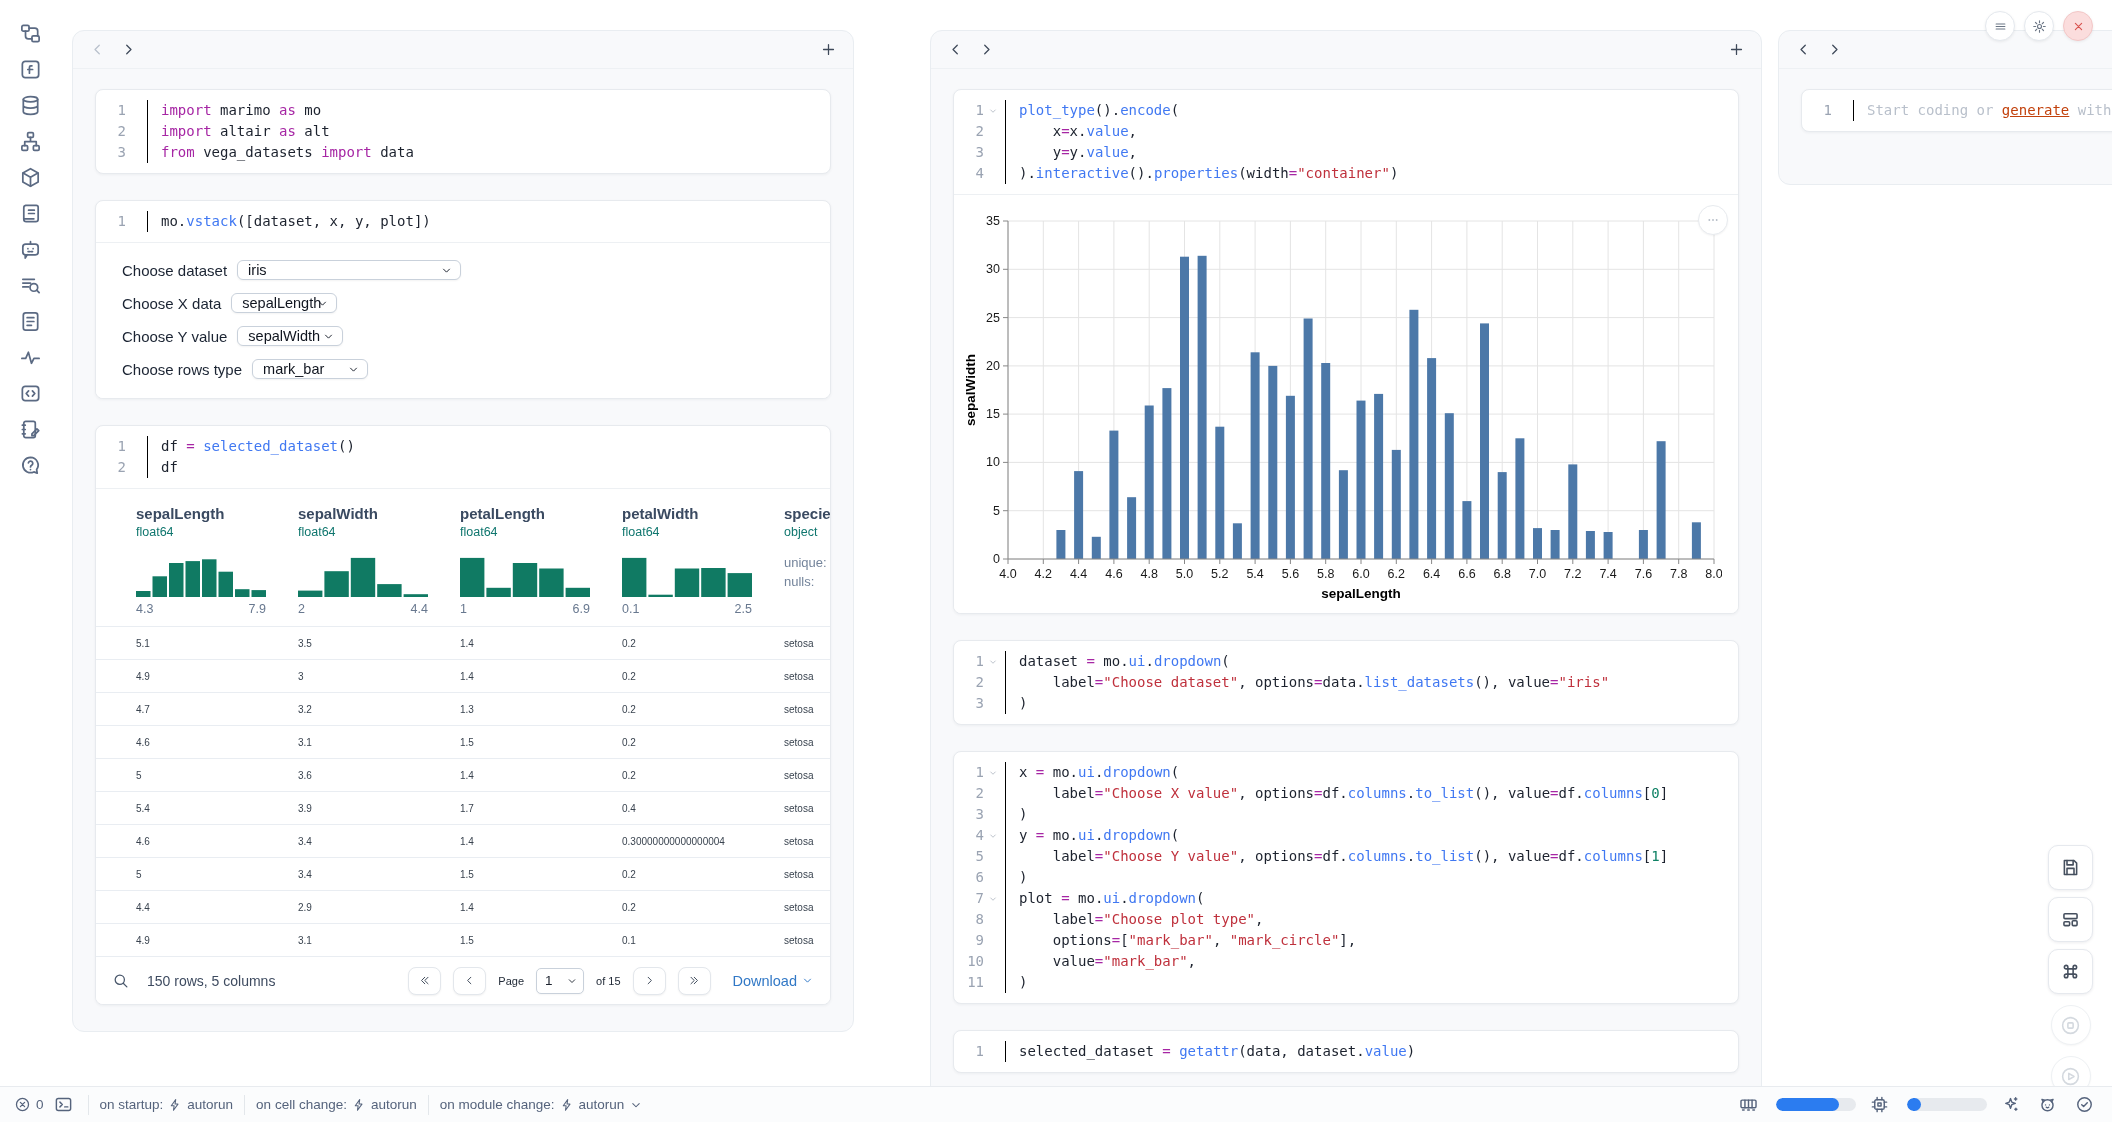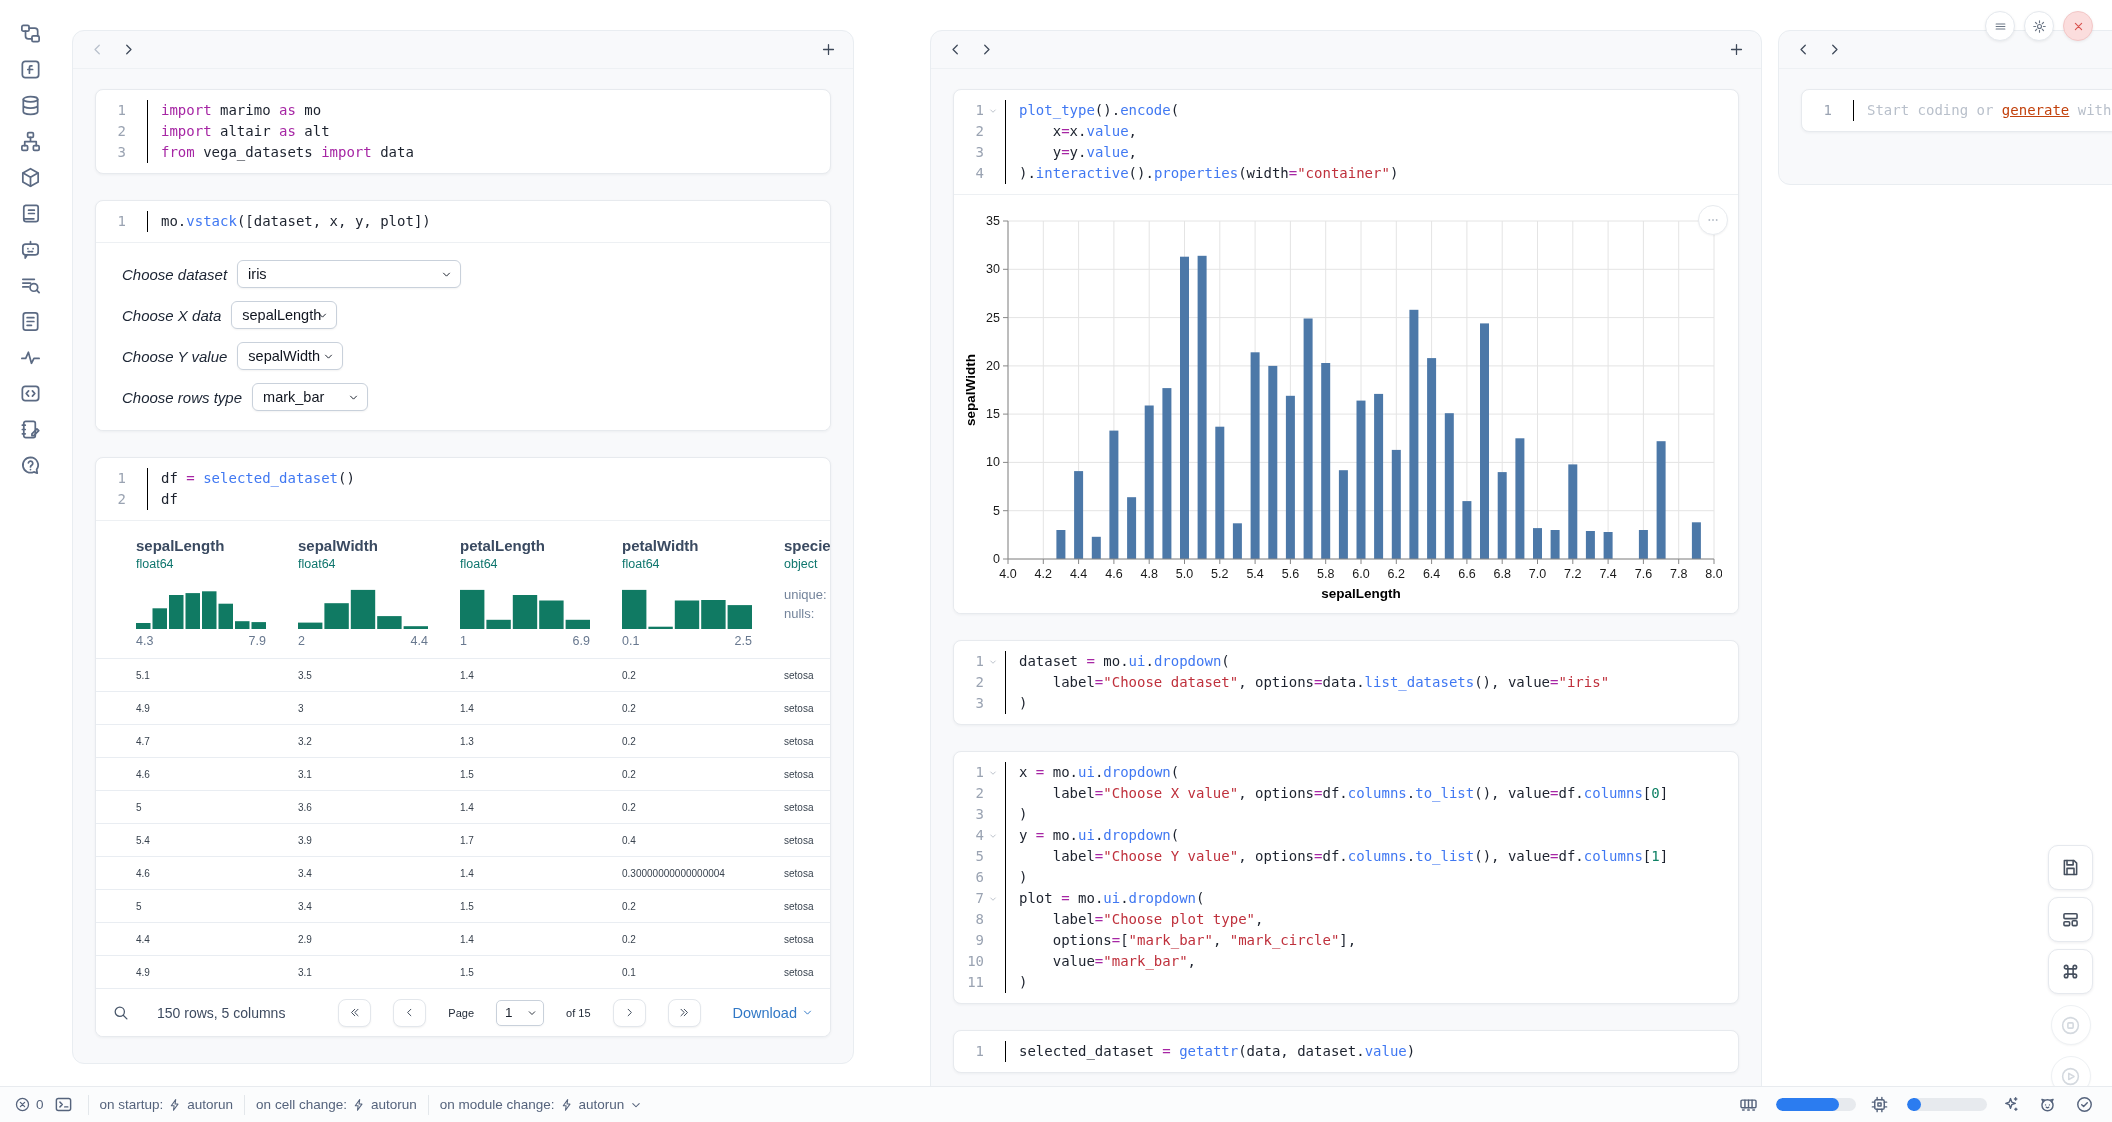--- a/index.html
+++ b/index.html
@@ -44,40 +44,40 @@
   .tk-s { color:#bf303c; }
   .tk-n { color:#0e8164; }
   .tk-p { color:#1c222e; }
 
   .out { border-top:1px solid #edf0f3; background:#fff; }
 
   
   .ctls { padding:17px 26px 19px; }
   .ctl-row { display:flex; align-items:center; margin-bottom:13px; font-size:15px; color:#1b2433; }
   .ctl-row:last-child { margin-bottom:0; }
-  .ctl-label { margin-right:10px;font-style:italic; }
-  .sel { position:relative; display:inline-flex; align-items:center; height:28px; border:1px solid #c9d1db;
+  .ctl-label { margin-right:10px; }
+  .sel { position:relative; display:inline-flex; align-items:center; height:20px; border:1px solid #c9d1db;
          border-radius:6px; background:#fff; padding:0 28px 0 10px; font-size:14.5px; color:#10151f;
          box-shadow:0 1px 2px rgba(0,0,0,.05); }
   .sel .chv { position:absolute; right:7px; width:13px; height:13px; color:#1c222e; }
   .sel .chv svg { width:100%; height:100%; }
   .sel.lg { width:224px; } .sel.sm { width:106px; } .sel.md { width:116px; }
 
   
   .tgrid { display:grid; grid-template-columns:162px 162px 162px 162px minmax(0,1fr); padding-left:40px; }
   .thead { padding-top:16px; padding-bottom:10px; }
   .thc .nm { font-size:15px; font-weight:bold; color:#3a4a61; }
   .thc .dt { font-size:12.5px; color:#0f766e; margin-top:3px; }
   .thc .hist { margin-top:12px; }
   .thc .rng { width:130px; display:flex; justify-content:space-between; font-size:12.5px; color:#68788f; margin-top:5px; }
   .thc .meta { margin-top:14px; font-size:13px; color:#74849b; line-height:19px; white-space:nowrap; overflow:hidden; }
   .trow { height:33px; align-items:center; border-top:1px solid #e9edf2; font-size:10px; color:#39434f; }
   .trow > span { white-space:nowrap; overflow:hidden; }
 
-  .tfoot { display:flex; align-items:center; height:48px; border-top:1px solid #e9edf2; padding:0 16px; gap:22px; }
+  .tfoot { display:flex; align-items:center; height:48px; border-top:1px solid #e9edf2; padding:0 16px; gap:12px; }
   .ticon { width:17px; height:17px; color:#49576b; flex:none; }
   .ticon svg { width:100%; height:100%; }
   .tsum { font-size:14px; color:#3e4b60; flex:1; margin-left:6px; }
   .pbtn { width:33px; height:28px; border:1px solid #e3e7ec; border-radius:8px; background:#fff;
           box-shadow:0 1px 2px rgba(0,0,0,.06); display:flex; align-items:center; justify-content:center; color:#3f4a5a; }
   .pbtn svg { width:13px; height:13px; }
   .plbl { font-size:11px; color:#222b38; }
   .psel { position:relative; display:inline-flex; align-items:center; height:26px; width:48px; border:1px solid #c9d1db;
           border-radius:5px; background:#fff; padding:0 20px 0 8px; font-size:13.5px; box-shadow:0 1px 2px rgba(0,0,0,.04); }
   .psel .chv { position:absolute; right:5px; width:12px; height:12px; }

